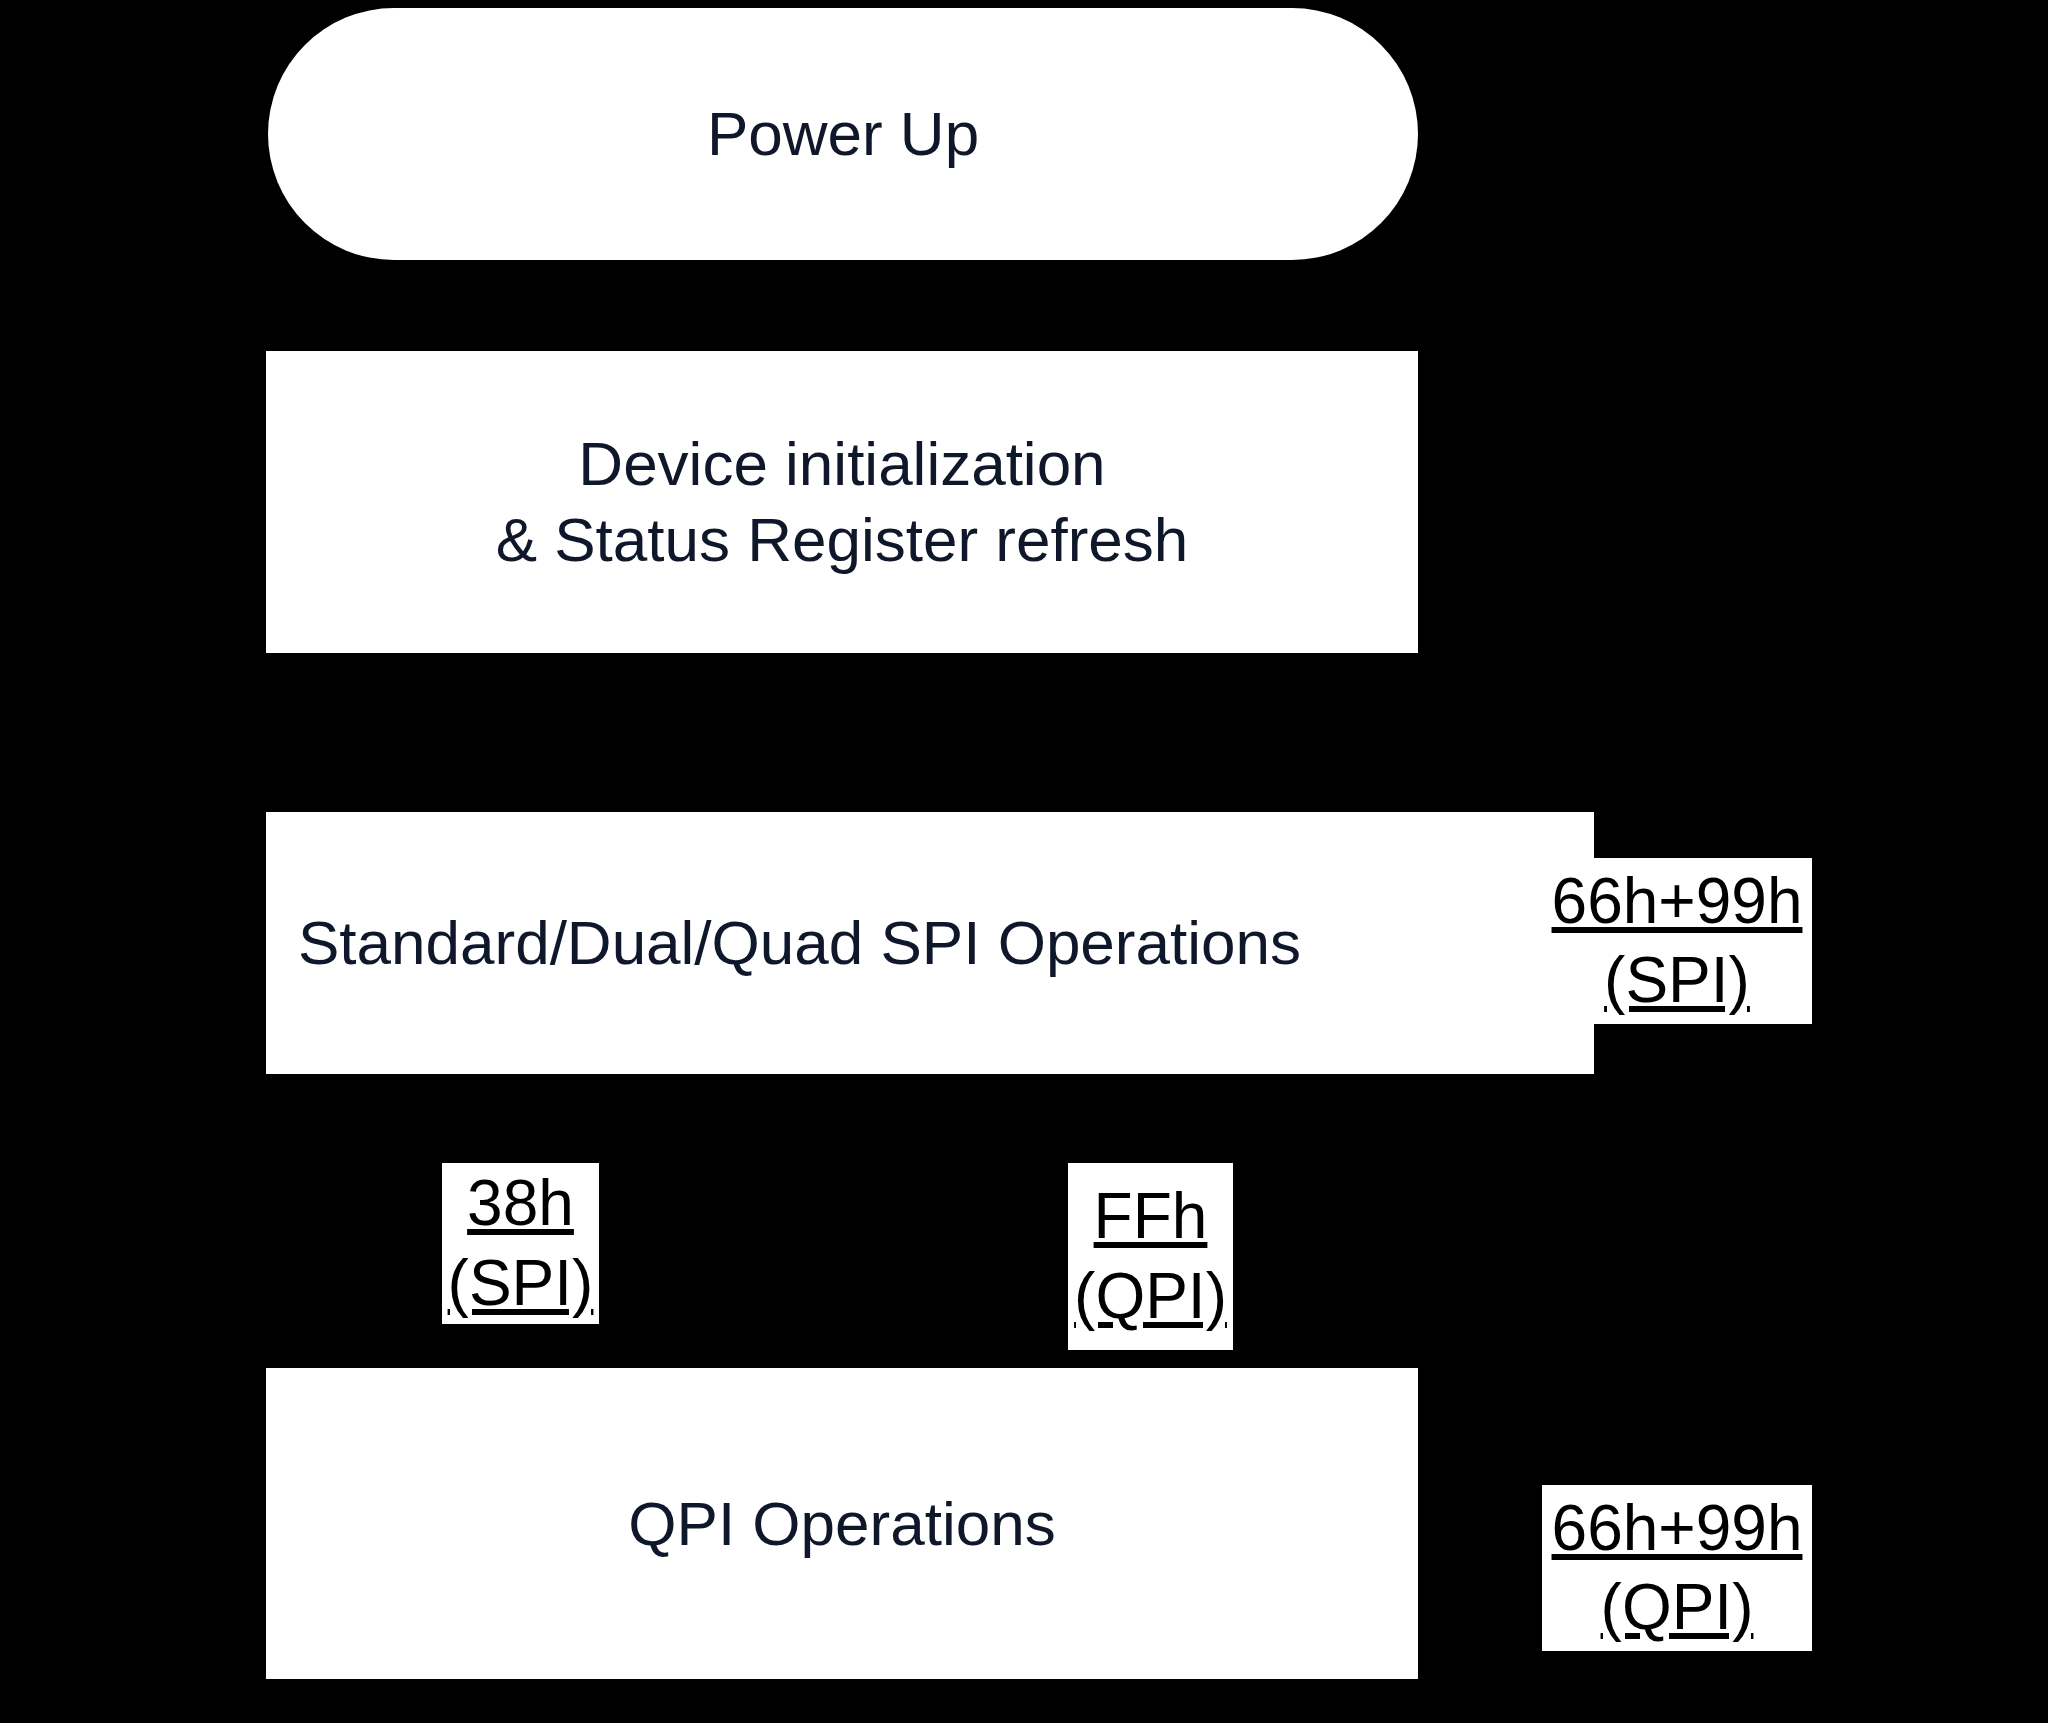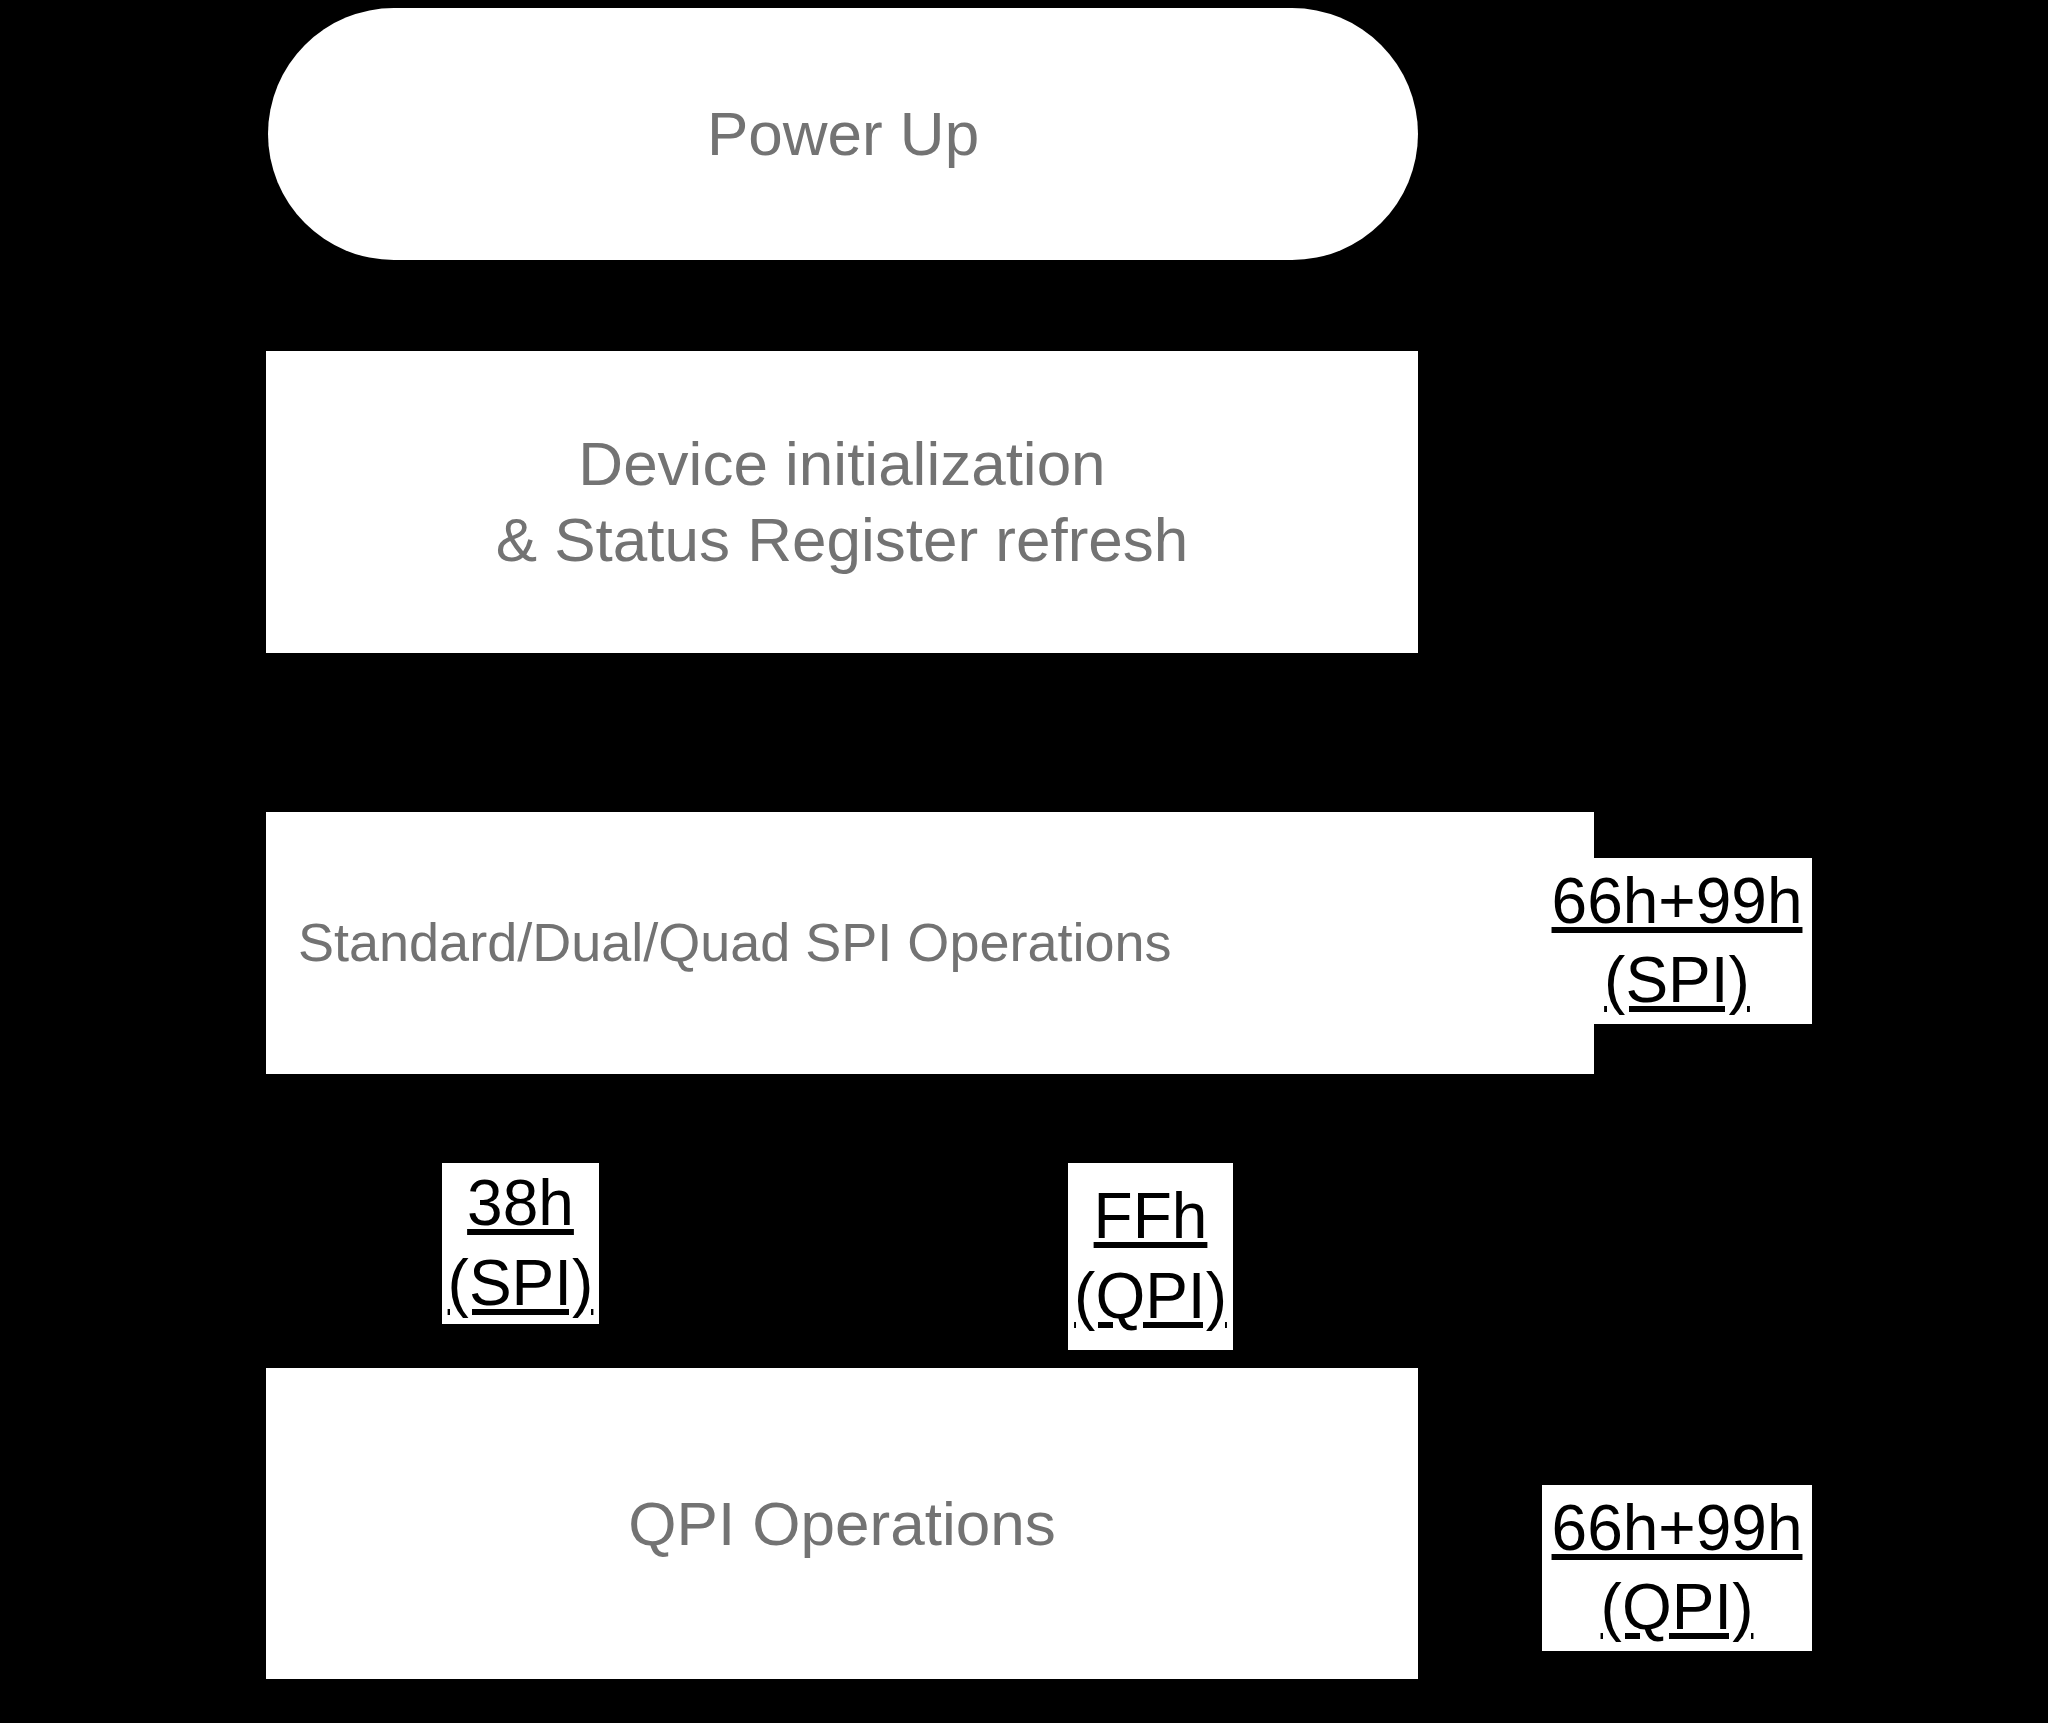--- a/index.html
+++ b/index.html
@@ -11,21 +11,21 @@
     position: relative;
     width: 2048px;
     height: 1723px;
     background: #000000;
     overflow: hidden;
     font-family: "Liberation Sans", sans-serif;
   }
   .node {
     position: absolute;
     background: #ffffff;
-    color: #737373;
+    color: #0f172a;
     display: flex;
     align-items: center;
     justify-content: center;
     text-align: center;
     box-sizing: border-box;
     line-height: 1.22;
     white-space: pre-line;
   }
 
   
@@ -44,21 +44,21 @@
     top: 351px;
     width: 1152px;
     height: 302px;
     font-size: 62px;
   }
   #node-spi-ops {
     left: 266px;
     top: 812px;
     width: 1328px;
     height: 262px;
-    font-size: 54px;
+    font-size: 62px;
     justify-content: flex-start;
     padding-left: 32px;
   }
   #node-qpi-ops {
     left: 266px;
     top: 1368px;
     width: 1152px;
     height: 311px;
     font-size: 62px;
   }

